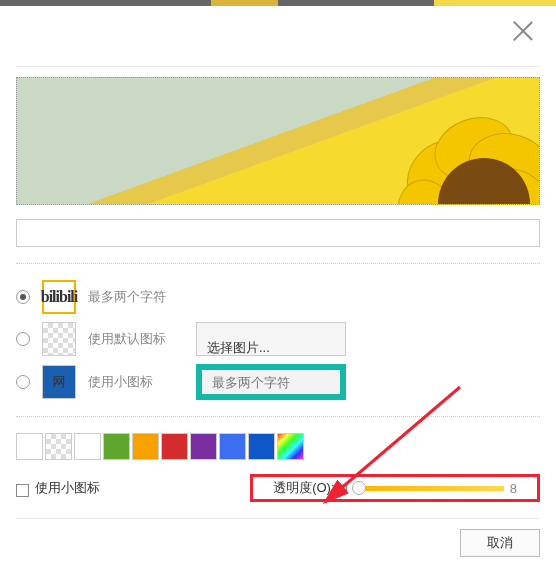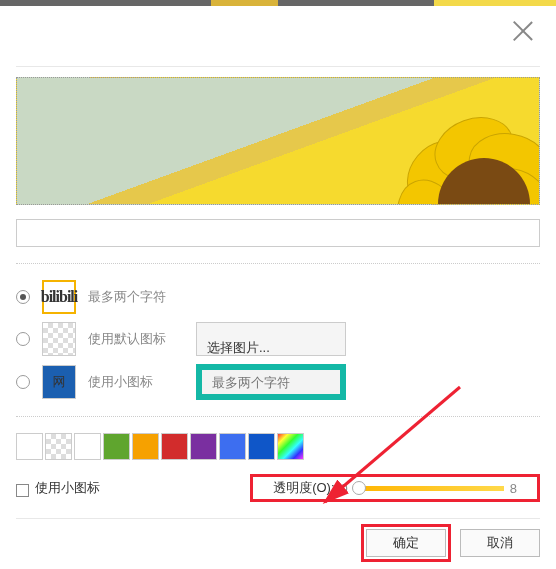--- a/index.html
+++ b/index.html
@@ -125,16 +125,15 @@
   <svg class="arrow" style="left:300px;top:382px" width="180" height="140">
     <defs>
         <marker id="ah" markerWidth="10" markerHeight="10" refX="8" refY="3" orient="auto">
           <path d="M0,0 L9,3 L0,6 Z" fill="#e23"></path>
         </marker>
       </defs>
     <path d="M160,5 L25,120" stroke="#e23" stroke-width="3" fill="none" marker-end="url(#ah)"></path>
   </svg>
 
   <div class="btn-row">
-    <button class="btn ok">确定</button>
     <button class="btn">取消</button>
   </div>
 </div>
 
 </body></html>

